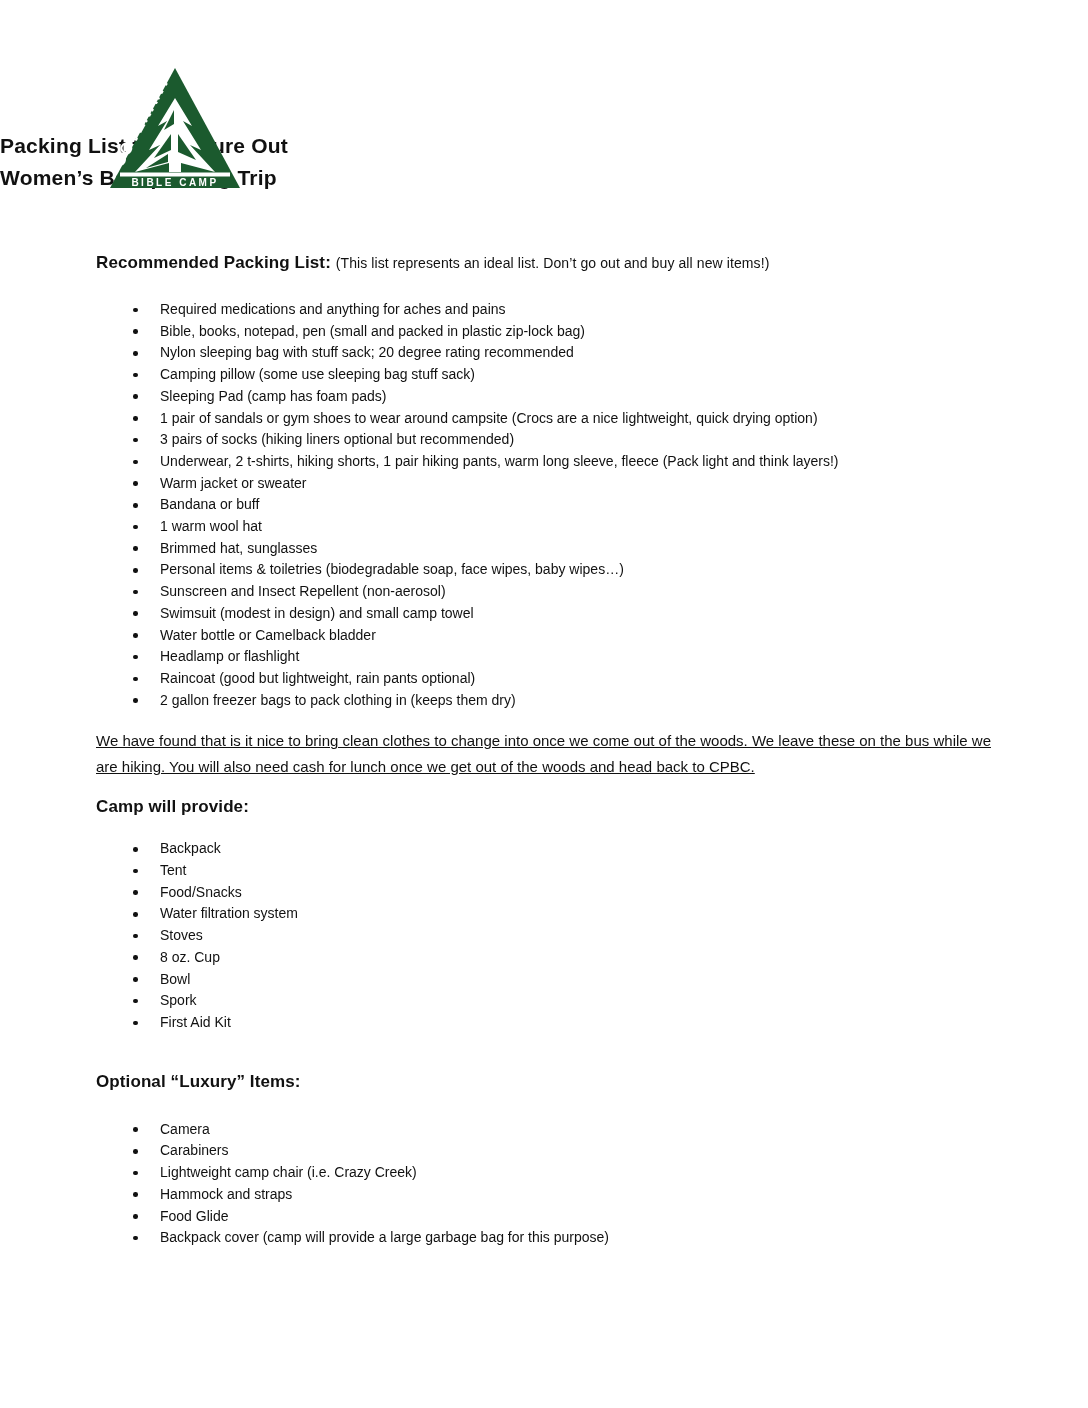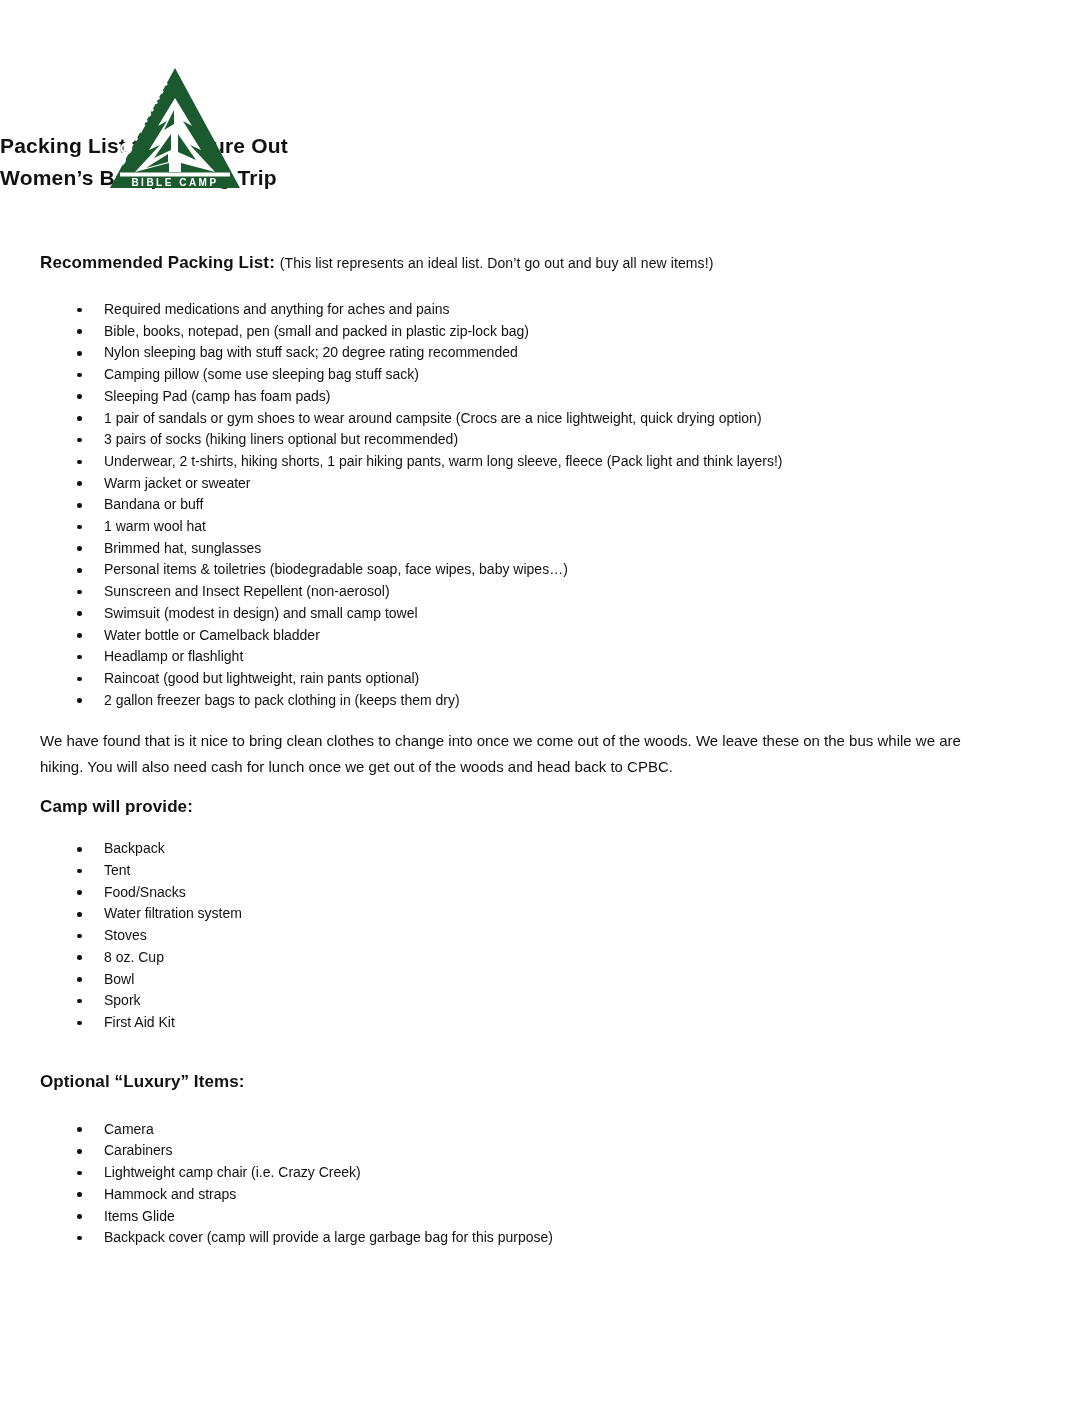--- a/index.html
+++ b/index.html
@@ -27,21 +27,21 @@
   }
   .title-block {
     padding-top: 130px;
     text-align: left;
     font-size: 21px;
     font-weight: bold;
     line-height: 32px;
     letter-spacing: 0.2px;
   }
   .content {
-    padding: 0 40px;
+    padding: 0 96px;
   }
   .section-heading {
     margin: 0;
     font-size: 17px;
     font-weight: bold;
     line-height: 21px;
     letter-spacing: 0.1px;
   }
   #rec-heading { margin-top: 58px; }
   .heading-note {
@@ -67,20 +67,21 @@
     width: 4.6px;
     height: 4.6px;
     border-radius: 50%;
     background: #111111;
   }
   .note-paragraph {
     margin: 17px 0 0 0;
     max-width: 960px;
     font-size: 15px;
     line-height: 25.5px;
+    text-decoration: underline;
   }
   #camp-heading { margin-top: 17px; }
   #camp-list { margin-top: 21px; }
   #optional-heading { margin-top: 37px; }
   #optional-list { margin-top: 27px; }
 </style>
 </head>
 <body>
 
 <div class="page">
@@ -149,18 +150,18 @@
         <li>First Aid Kit</li>
       </ul>
 
     <h2 class="section-heading" id="optional-heading">Optional “Luxury” Items:</h2>
 
     <ul class="packlist" id="optional-list">
         <li>Camera</li>
         <li>Carabiners</li>
         <li>Lightweight camp chair (i.e. Crazy Creek)</li>
         <li>Hammock and straps</li>
-        <li>Items Glide</li>
+        <li>Food Glide</li>
         <li>Backpack cover (camp will provide a large garbage bag for this purpose)</li>
       </ul>
 
   </div>
 </div>
 
 </body></html>

